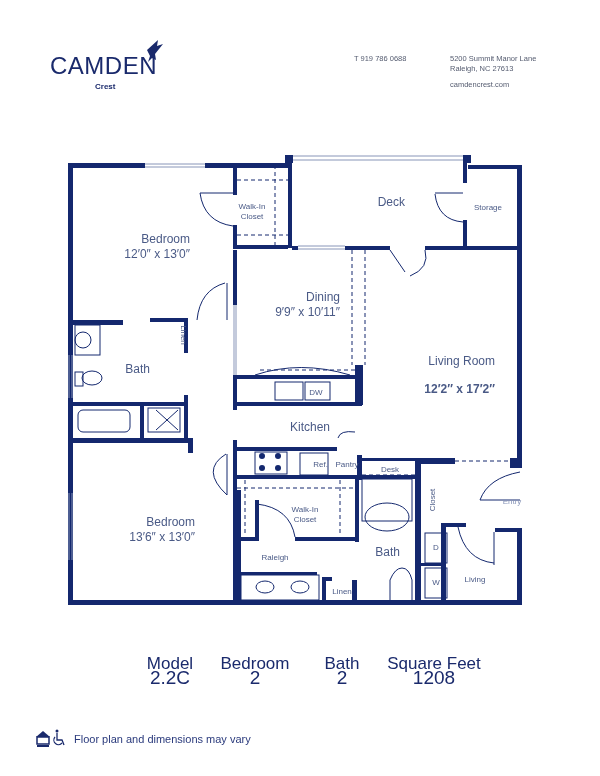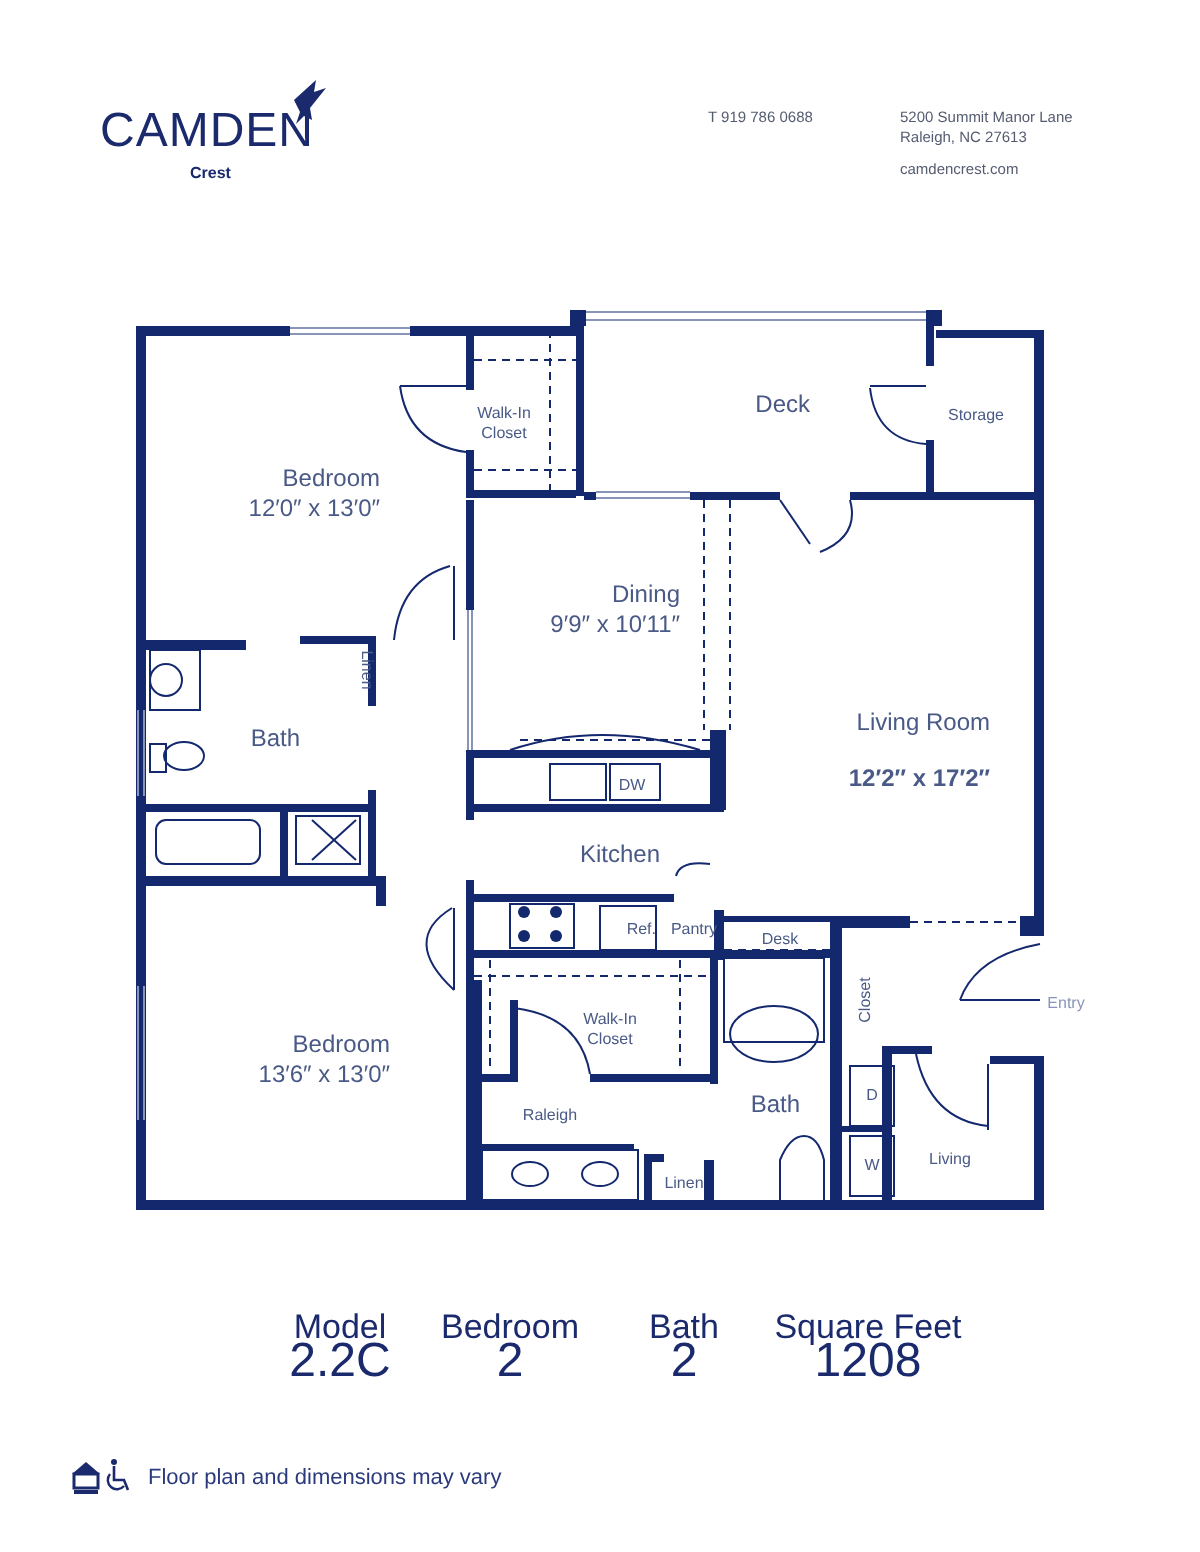--- a/index.html
+++ b/index.html
@@ -4,21 +4,21 @@
 <style>
   html,body{margin:0;padding:0;background:#fff;}
   body{width:600px;height:776px;position:relative;overflow:hidden;font-family:"Liberation Sans",sans-serif;color:#1a2a6c;}
   .abs{position:absolute;}
   .logo-word{left:50px;top:52px;font-size:24px;letter-spacing:0.5px;color:#1a2a6c;font-family:"Liberation Sans",sans-serif;font-weight:400;}
   .logo-sub{left:95px;top:82px;font-size:8px;color:#1a2a6c;font-weight:700;}
   .contact{font-size:7.5px;color:#555c70;line-height:10px;}
   .lbl{font-size:12px;color:#4a5a86;text-align:right;line-height:15px;}
   .lbl-s{font-size:8px;color:#4a5a86;text-align:center;line-height:10px;}
   .stat-label{font-size:17px;color:#1a2a6c;text-align:center;width:110px;}
-  .stat-value{font-size:24px;color:#1a2a6c;text-align:center;width:110px;}
+  .stat-value{font-size:19px;color:#1a2a6c;text-align:center;width:110px;}
   .footer-text{left:74px;top:733px;font-size:11px;color:#2a3a7c;}
   svg{position:absolute;left:0;top:0;}
 </style>
 </head>
 <body>
 
 <div class="abs logo-word">CAMDEN</div>
 <div class="abs logo-sub">Crest</div>
 <svg width="600" height="776" style="pointer-events:none">
   <path d="M147 50 L158 40 L157 46 L163 44 L155 54 L156 60 L152 58 L148 62 L150 56 Z" fill="#1a2a6c"></path>
@@ -192,21 +192,21 @@
 <div class="abs lbl" style="left:395px;top:338px;width:100px;margin-top:16px;">Living Room</div>
 <div class="abs lbl" style="left:395px;top:382px;width:100px;font-weight:bold;">12′2″ x 17′2″</div>
 <div class="abs lbl" style="left:110px;top:362px;width:40px;">Bath</div>
 <div class="abs lbl-s" style="left:168px;top:330px;width:30px;transform:rotate(90deg);">Linen</div>
 <div class="abs lbl-s" style="left:305px;top:388px;width:22px;">DW</div>
 <div class="abs lbl" style="left:260px;top:420px;width:70px;">Kitchen</div>
 <div class="abs lbl-s" style="left:300px;top:460px;width:28px;text-align:right;">Ref.</div>
 <div class="abs lbl-s" style="left:333px;top:460px;width:28px;">Pantry</div>
 <div class="abs lbl-s" style="left:370px;top:465px;width:40px;">Desk</div>
 <div class="abs lbl-s" style="left:418px;top:495px;width:30px;transform:rotate(-90deg);">Closet</div>
-<div class="abs lbl-s" style="left:495px;top:497px;width:34px;color:#8895b8;margin-left:21px;">Entry</div>
+<div class="abs lbl-s" style="left:495px;top:497px;width:34px;color:#8895b8;">Entry</div>
 <div class="abs lbl" style="left:105px;top:515px;width:90px;">Bedroom</div>
 <div class="abs lbl" style="left:105px;top:530px;width:90px;">13′6″ x 13′0″</div>
 <div class="abs lbl-s" style="left:285px;top:505px;width:40px;">Walk-In</div>
 <div class="abs lbl-s" style="left:285px;top:515px;width:40px;">Closet</div>
 <div class="abs lbl-s" style="left:250px;top:553px;width:50px;">Raleigh</div>
 <div class="abs lbl" style="left:360px;top:545px;width:40px;">Bath</div>
 <div class="abs lbl-s" style="left:327px;top:587px;width:30px;">Linen</div>
 <div class="abs lbl-s" style="left:426px;top:543px;width:20px;">D</div>
 <div class="abs lbl-s" style="left:426px;top:578px;width:20px;">W</div>
 <div class="abs lbl-s" style="left:455px;top:575px;width:40px;">Living</div>

